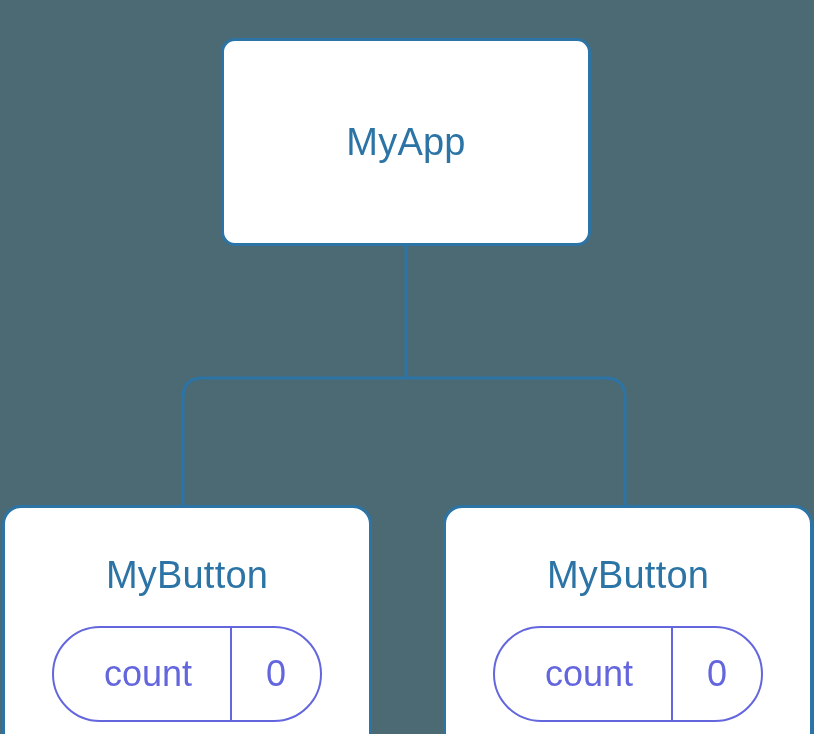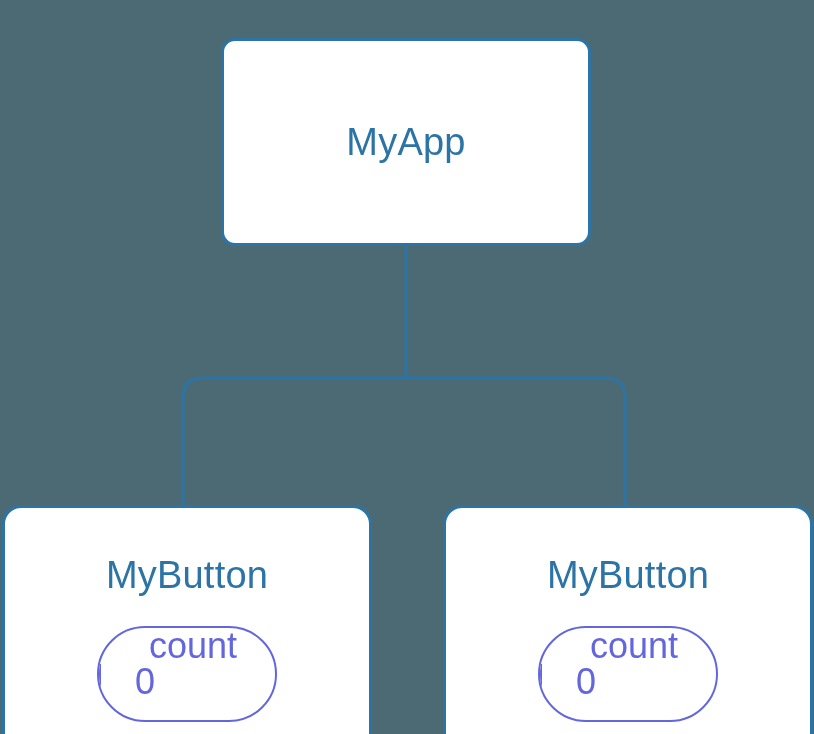--- a/index.html
+++ b/index.html
@@ -78,21 +78,20 @@
   .state-pill {
     margin-top: 32px;
     display: flex;
     align-items: stretch;
     border: 2px solid #6366dd;
     border-radius: 999px;
     height: 96px;
     box-sizing: border-box;
     overflow: hidden;
     background: #ffffff;
-    flex-direction: column;
   }
   .pill-key, .pill-val {
     display: flex;
     align-items: center;
     justify-content: center;
     color: #6366dd;
     font-size: 36px;
     line-height: 1;
     white-space: nowrap;
     box-sizing: border-box;

